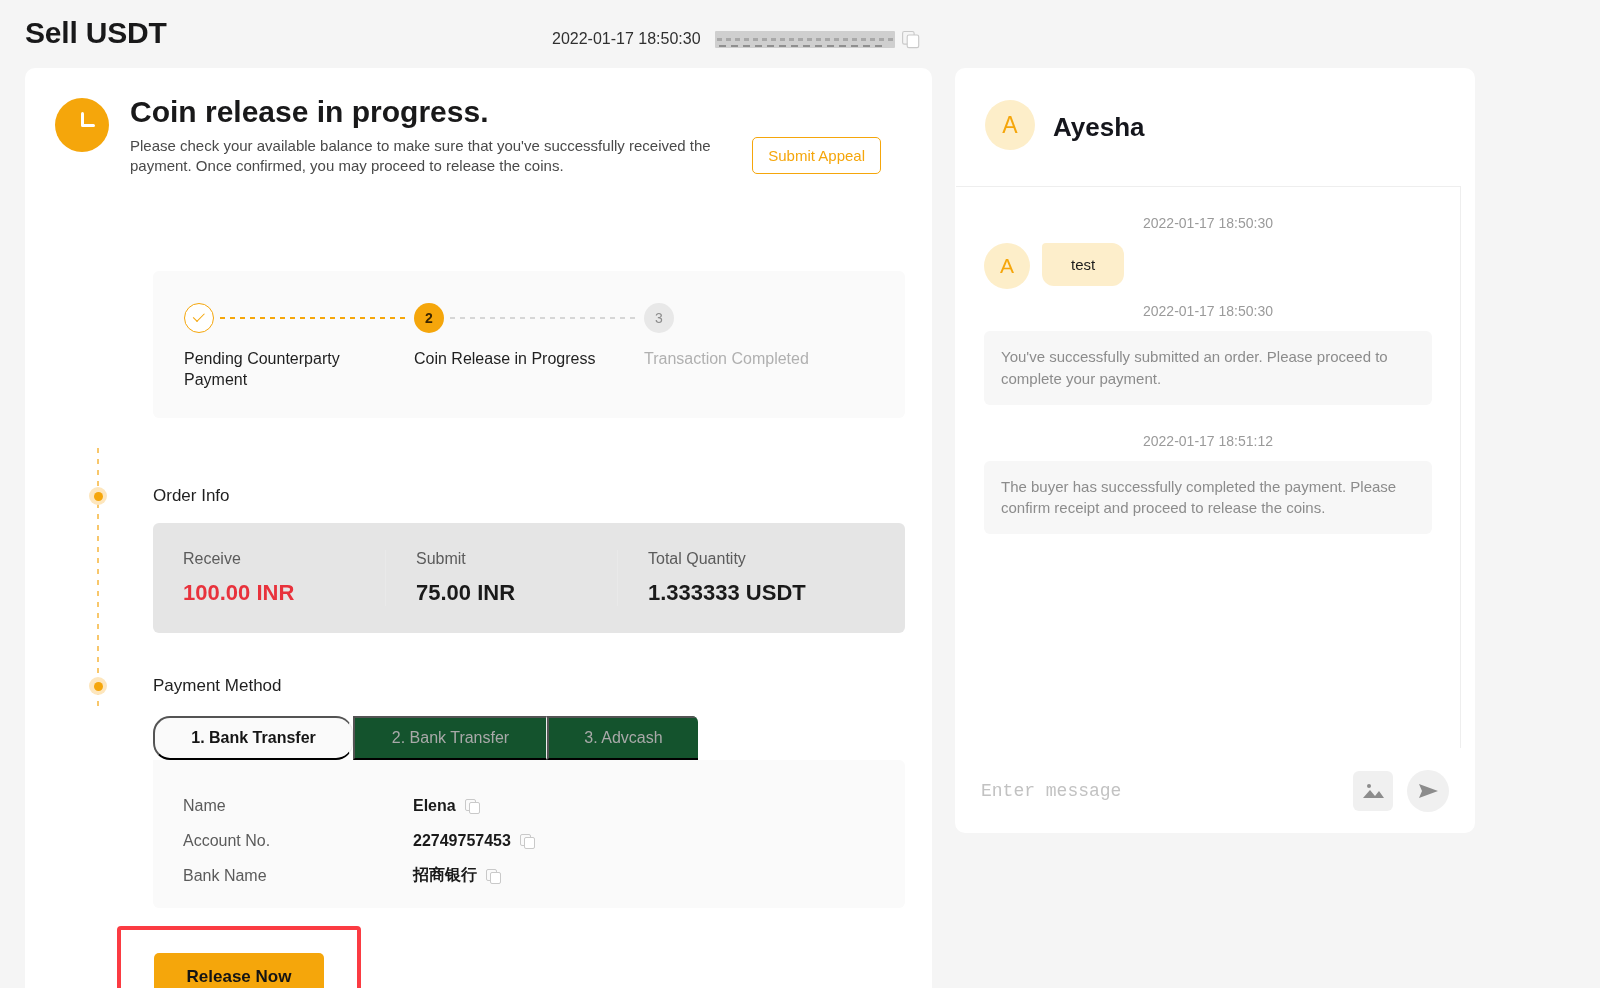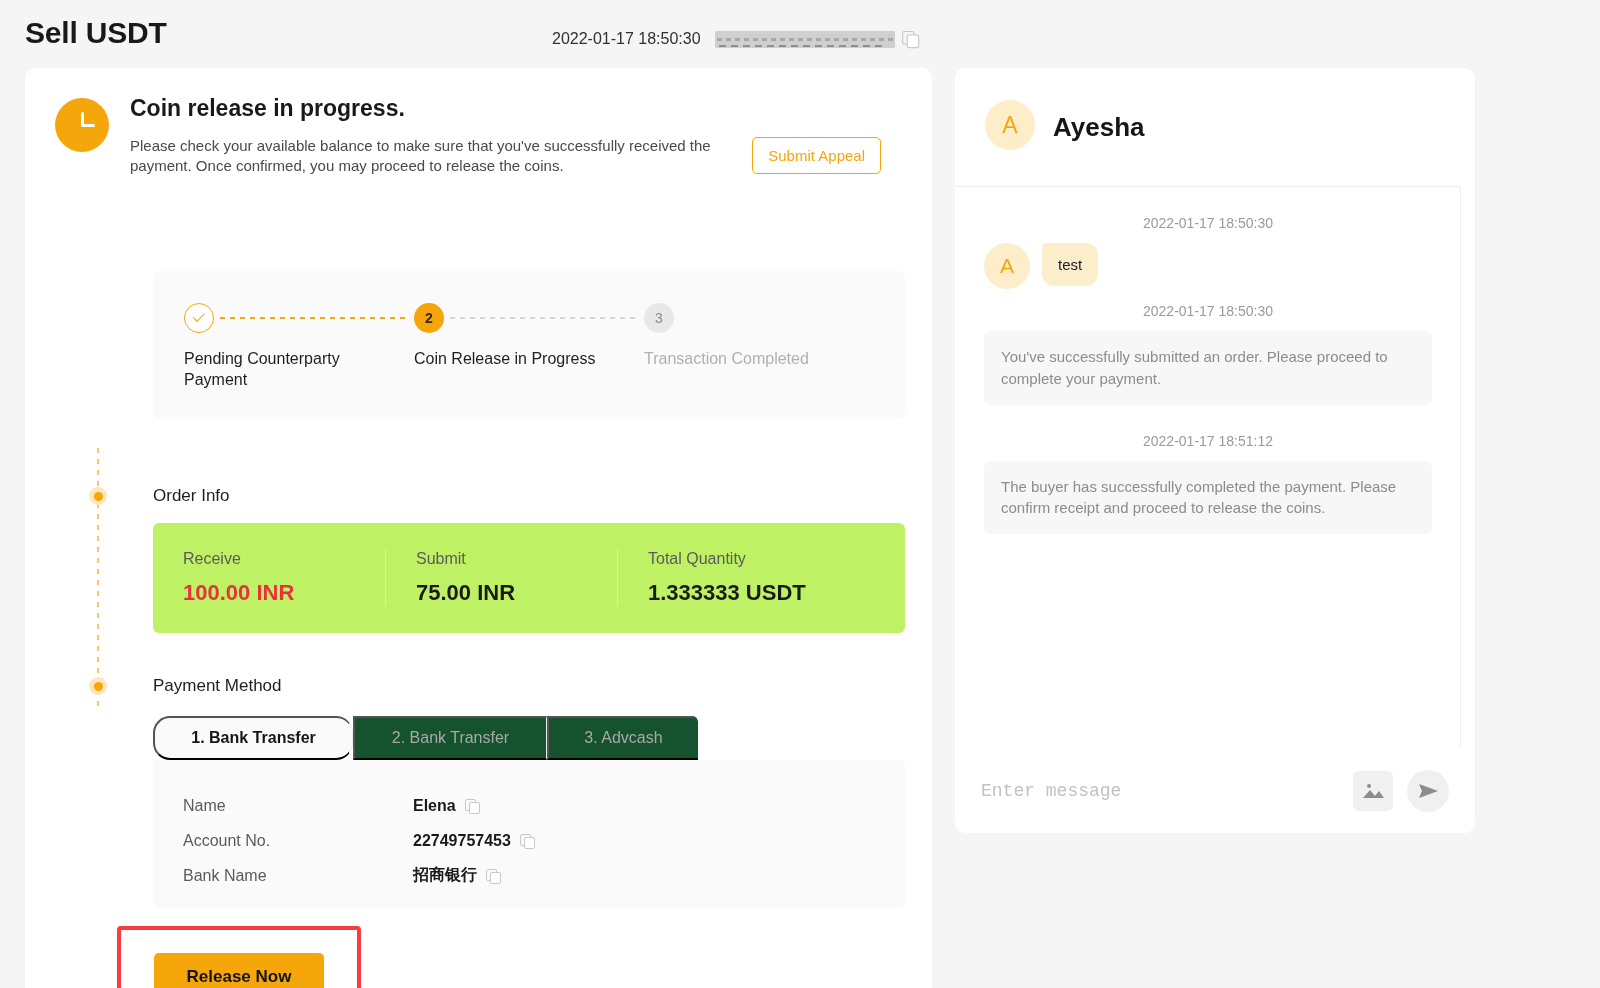--- a/index.html
+++ b/index.html
@@ -63,21 +63,21 @@
   }
   .clock-icon i {
     position: absolute; left: 26px; top: 14px; width: 3px; height: 14px;
     background: #fff; border-radius: 2px;
   }
   .clock-icon i.h {
     left: 26px; top: 26px; width: 14px; height: 3px;
   }
   .status-title {
     position: absolute; left: 75px; top: -3px;
-    font-size: 23px; font-weight: bold; color: #19191a;
+    font-size: 30px; font-weight: bold; color: #19191a;
   }
   .status-desc {
     position: absolute; left: 75px; top: 38px; width: 612px;
     font-size: 15px; line-height: 1.35; color: #4a4a4a;
   }
   .submit-appeal {
     position: absolute; right: 23px; top: 39px;
     border: 1px solid #f5a60b; color: #f5a60b; background: #fff;
     font-size: 15px; font-family: inherit;
     padding: 9px 15px; border-radius: 5px; cursor: pointer; white-space: nowrap;
@@ -129,21 +129,21 @@
   .tl-dot.d1 { top: 419px; }
   .tl-dot.d2 { top: 609px; }
 
   .section-title { position: absolute; left: 128px; font-size: 17px; color: #1f1f1f; }
   .section-title.order { top: 418px; }
   .section-title.payment { top: 608px; }
 
   
   .order-info {
     position: absolute; left: 128px; top: 455px; width: 752px; height: 110px;
-    background: #bef264; border-radius: 6px; display: flex; align-items: center;
+    background: #e5e5e5; border-radius: 6px; display: flex; align-items: center;
   }
   .oi-cell { position: relative; padding: 0 30px; }
   .oi-cell.c1 { width: 232px; }
   .oi-cell.c2 { width: 232px; border-left: 1px solid #e9e9e9; }
   .oi-cell.c3 { width: 260px; border-left: 1px solid #e9e9e9; }
   .oi-label { font-size: 16px; color: #5b5b5b; margin-bottom: 12px; }
   .oi-value { font-size: 22px; font-weight: bold; color: #1a1a1a; white-space: nowrap; }
   .oi-value.red { color: #e8323c; }
 
   
@@ -201,21 +201,21 @@
   .msg-time {
     text-align: center; font-size: 14px; color: #9a9a9a; margin: 6px 0 12px 0;
   }
   .msg-row { display: flex; align-items: flex-start; gap: 12px; margin-bottom: 14px; }
   .msg-avatar {
     width: 46px; height: 46px; border-radius: 50%; background: #fdeec9; color: #f5a60b;
     display: flex; align-items: center; justify-content: center; font-size: 21px; flex: 0 0 auto;
   }
   .msg-bubble-user {
     background: #fdeecb; color: #1c1c1c; font-size: 15px;
-    padding: 13px 16px; border-radius: 4px 12px 12px 12px; max-width: 300px;
+    padding: 13px 29px; border-radius: 4px 12px 12px 12px; max-width: 300px;
   }
   .msg-system {
     background: #f7f7f7; color: #8c8c8c; font-size: 15px; line-height: 1.45;
     padding: 15px 17px; border-radius: 6px; margin-bottom: 28px;
   }
   .chat-input-area {
     position: absolute; left: 0; bottom: 0; width: 100%; height: 85px;
     display: flex; align-items: center; padding: 0 26px;
   }
   .chat-input {

